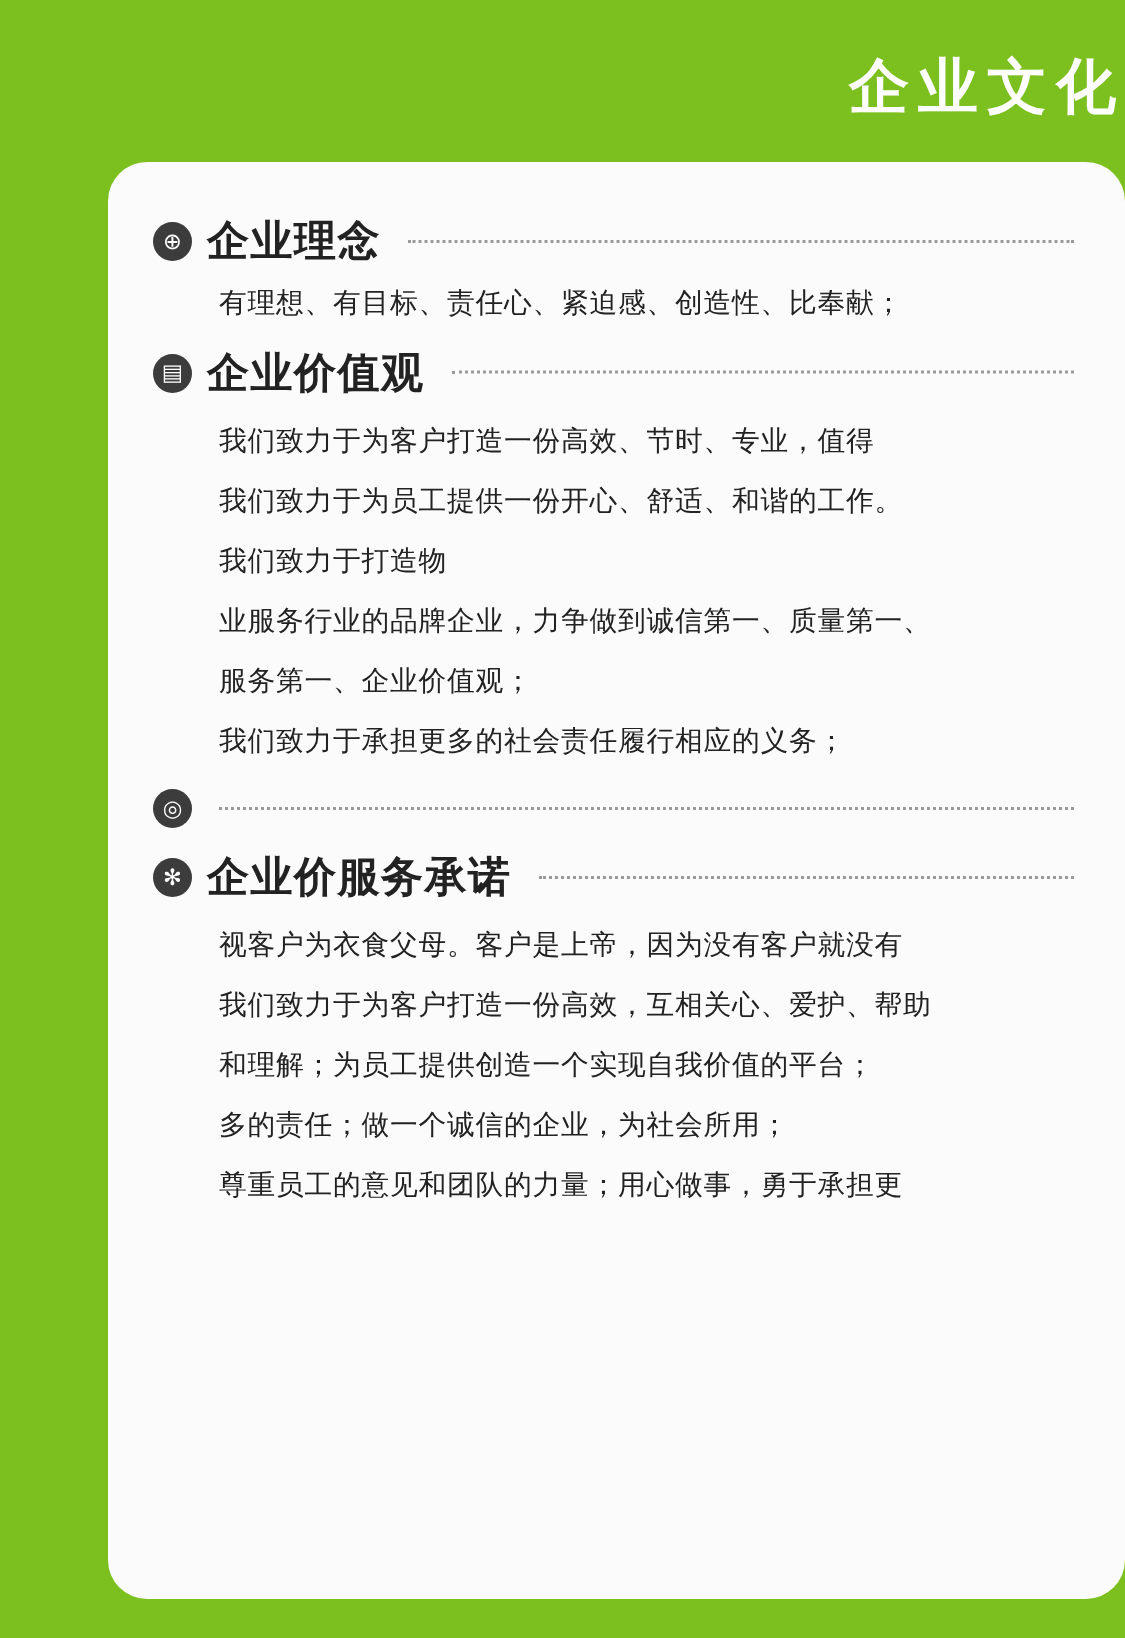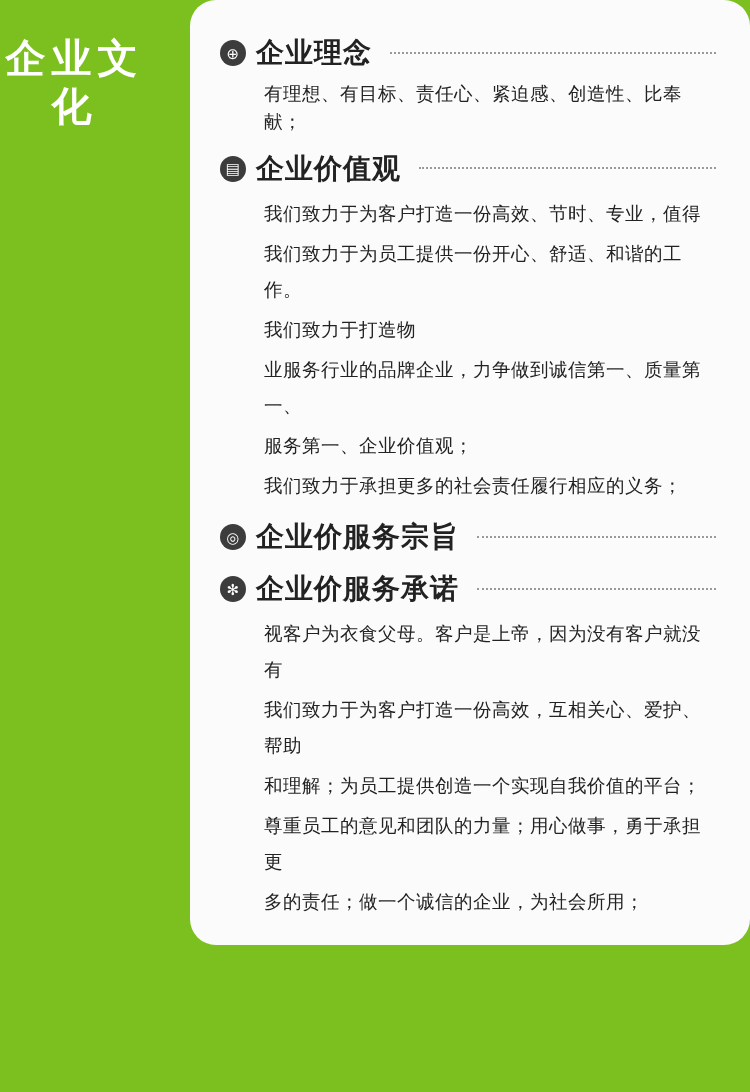--- a/index.html
+++ b/index.html
@@ -13,23 +13,22 @@
     font-family: "Liberation Sans", "DejaVu Sans", sans-serif;
     overflow: hidden;
   }
   .page {
     position: relative;
     width: 750px;
     height: 1092px;
     box-sizing: border-box;
     background: #7cc020;
     display: flex;
-    flex-direction: row;
-    align-items: flex-start;
-    gap: 41px;
+    flex-direction: column;
+    align-items: flex-end;
   }
   .page-title {
     margin-top: 34px;
     margin-bottom: 26px;
     color: #ffffff;
     font-size: 40px;
     font-weight: bold;
     letter-spacing: 6px;
     text-align: center;
     line-height: 1.2;
@@ -129,34 +128,33 @@
         <p>我们致力于打造物</p>
         <p>业服务行业的品牌企业，力争做到诚信第一、质量第一、</p>
         <p>服务第一、企业价值观；</p>
         <p>我们致力于承担更多的社会责任履行相应的义务；</p>
       </div>
     </div>
 
     <div class="section section-2">
       <div class="sec-head">
         <span class="sec-icon">◎</span>
-        <span class="sec-title">企业价服务宗旨</span>
         <span class="sec-rule"></span>
       </div>
     </div>
 
     <div class="section section-3">
       <div class="sec-head">
         <span class="sec-icon">✻</span>
         <span class="sec-title">企业价服务承诺</span>
         <span class="sec-rule"></span>
       </div>
       <div class="sec-body">
         <p>视客户为衣食父母。客户是上帝，因为没有客户就没有</p>
         <p>我们致力于为客户打造一份高效，互相关心、爱护、帮助</p>
         <p>和理解；为员工提供创造一个实现自我价值的平台；</p>
+        <p>多的责任；做一个诚信的企业，为社会所用；</p>
         <p>尊重员工的意见和团队的力量；用心做事，勇于承担更</p>
-        <p>多的责任；做一个诚信的企业，为社会所用；</p>
       </div>
     </div>
 
   </div>
 </div>
 
 </body></html>

